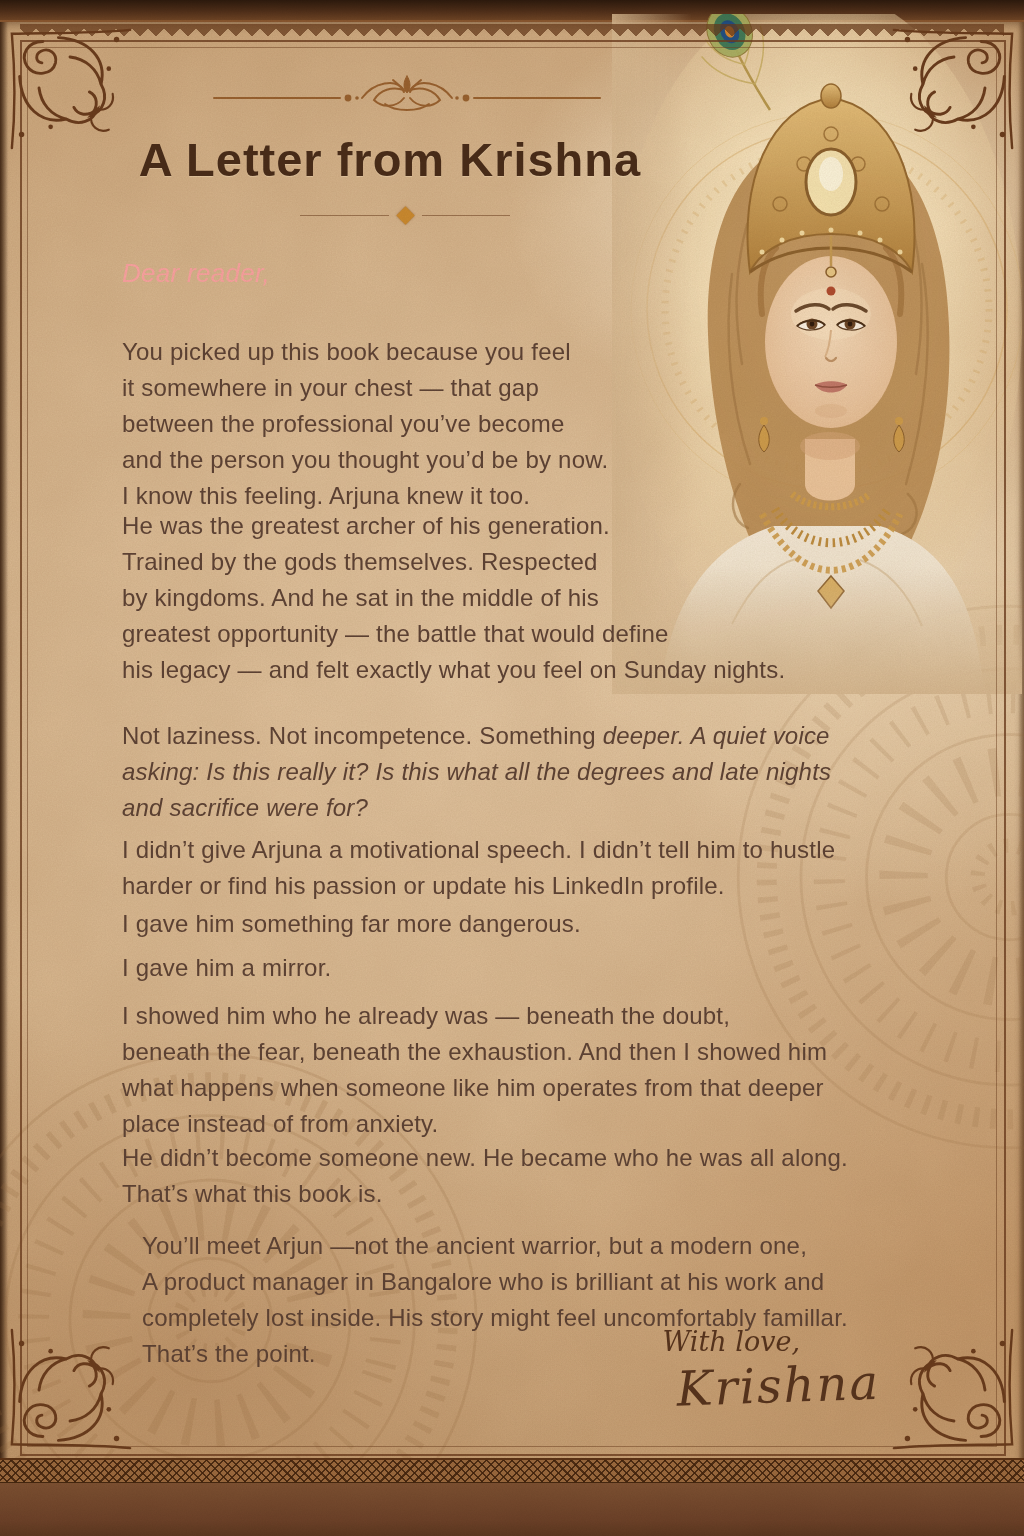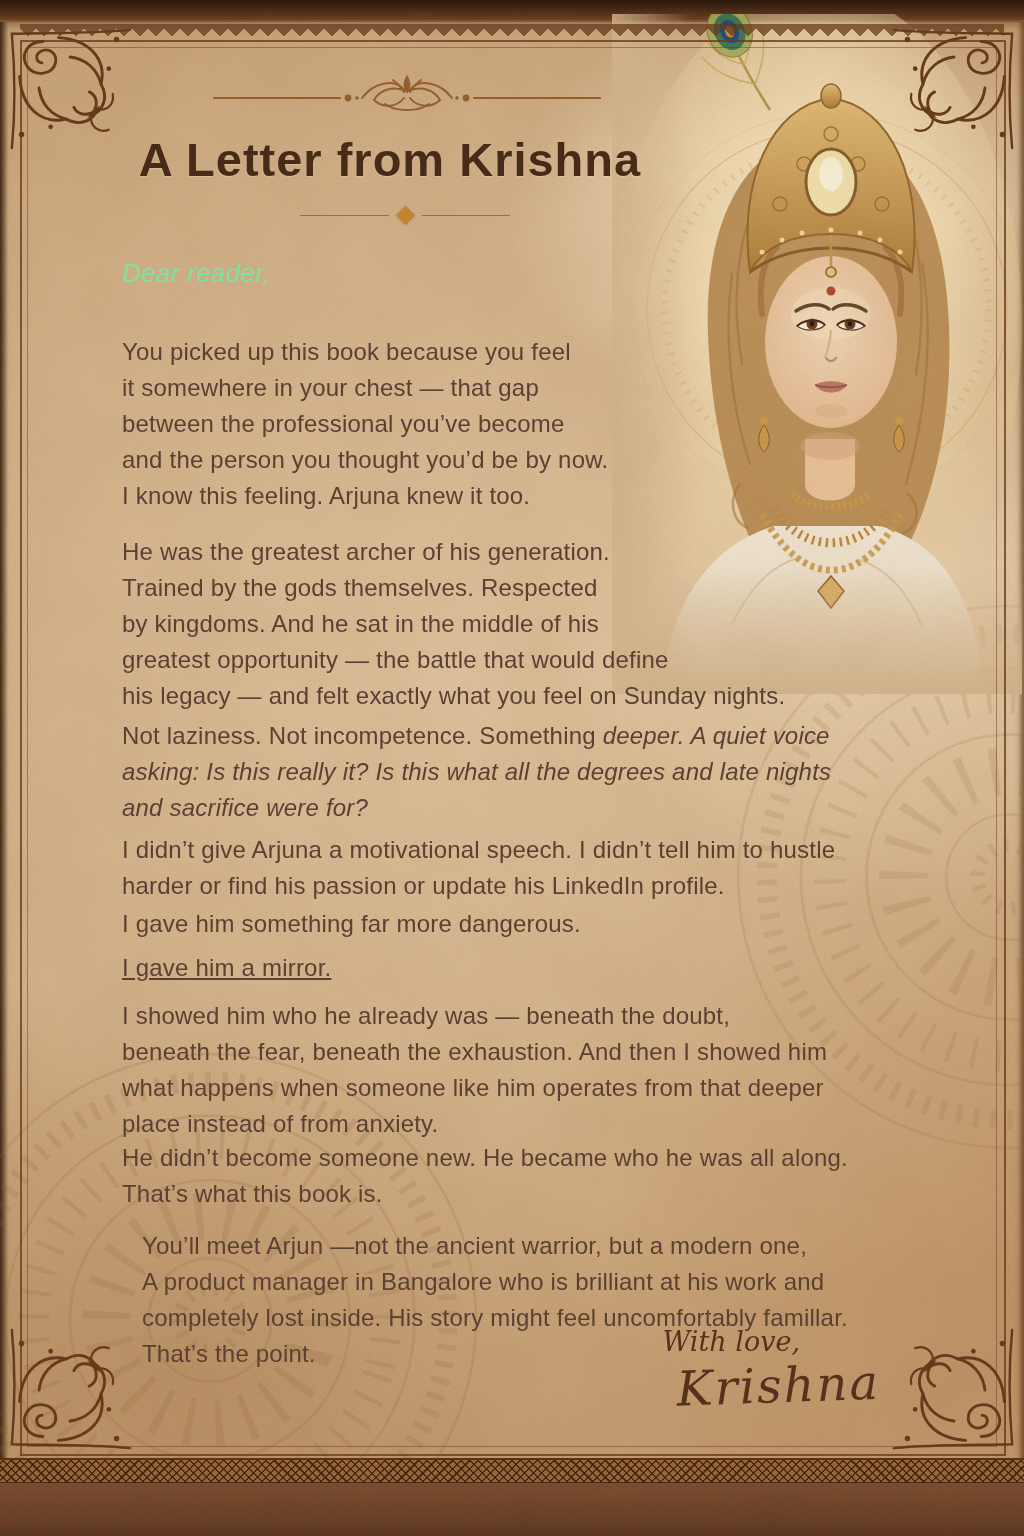--- a/index.html
+++ b/index.html
@@ -55,25 +55,25 @@
     font-family:Liberation Sans, sans-serif;font-weight:700;font-size:47px;
     color:#4a2d19;letter-spacing:1px;text-shadow:0 1px 1px rgba(255,240,210,.4);}
   .title-divider{position:absolute;left:300px;top:206px;width:210px;height:18px;
     display:flex;align-items:center;gap:10px;}
   .title-divider .rule{flex:1;height:1px;background:rgba(110,63,31,.55);}
   .title-divider .diamond{width:13px;height:13px;background:#cd8d30;transform:rotate(45deg);
     box-shadow:0 0 2px rgba(120,70,20,.6);}
 
   
   .salutation{position:absolute;left:122px;top:258px;font-style:italic;font-size:26px;
-    color:#86efac;letter-spacing:.3px;}
+    color:#fca5a5;letter-spacing:.3px;}
   .para{position:absolute;left:122px;width:900px;font-size:24px;line-height:36px;
     color:#5f4436;white-space:pre-line;letter-spacing:.2px;}
-  .p0{top:310px;} .p1{top:454px;} .p2{top:510px;} .p3{top:694px;} .p4{top:808px;}
-  .p5{top:882px;} .p6{top:926px;text-decoration:underline;} .p7{top:974px;} .p8{top:1116px;} .p9{top:1204px;margin-left:20px;}
+  .p0{top:310px;} .p1{top:454px;} .p2{top:484px;} .p3{top:694px;} .p4{top:808px;}
+  .p5{top:882px;} .p6{top:926px;} .p7{top:974px;} .p8{top:1116px;} .p9{top:1204px;margin-left:20px;}
   .ital{font-style:italic;}
   .sig-closing{position:absolute;left:500px;top:1326px;width:300px;text-align:right;
     font-family:"DejaVu Serif","Liberation Serif",serif;font-style:italic;font-size:27px;
     color:#58351e;}
   .sig-name{position:absolute;left:520px;top:1360px;width:360px;text-align:right;
     font-family:"DejaVu Serif","Liberation Serif",serif;font-style:italic;font-size:48px;
     color:#58351e;transform:rotate(-2deg);letter-spacing:2px;}
 
   
   .krishna{position:absolute;left:612px;top:14px;width:410px;height:680px;}

